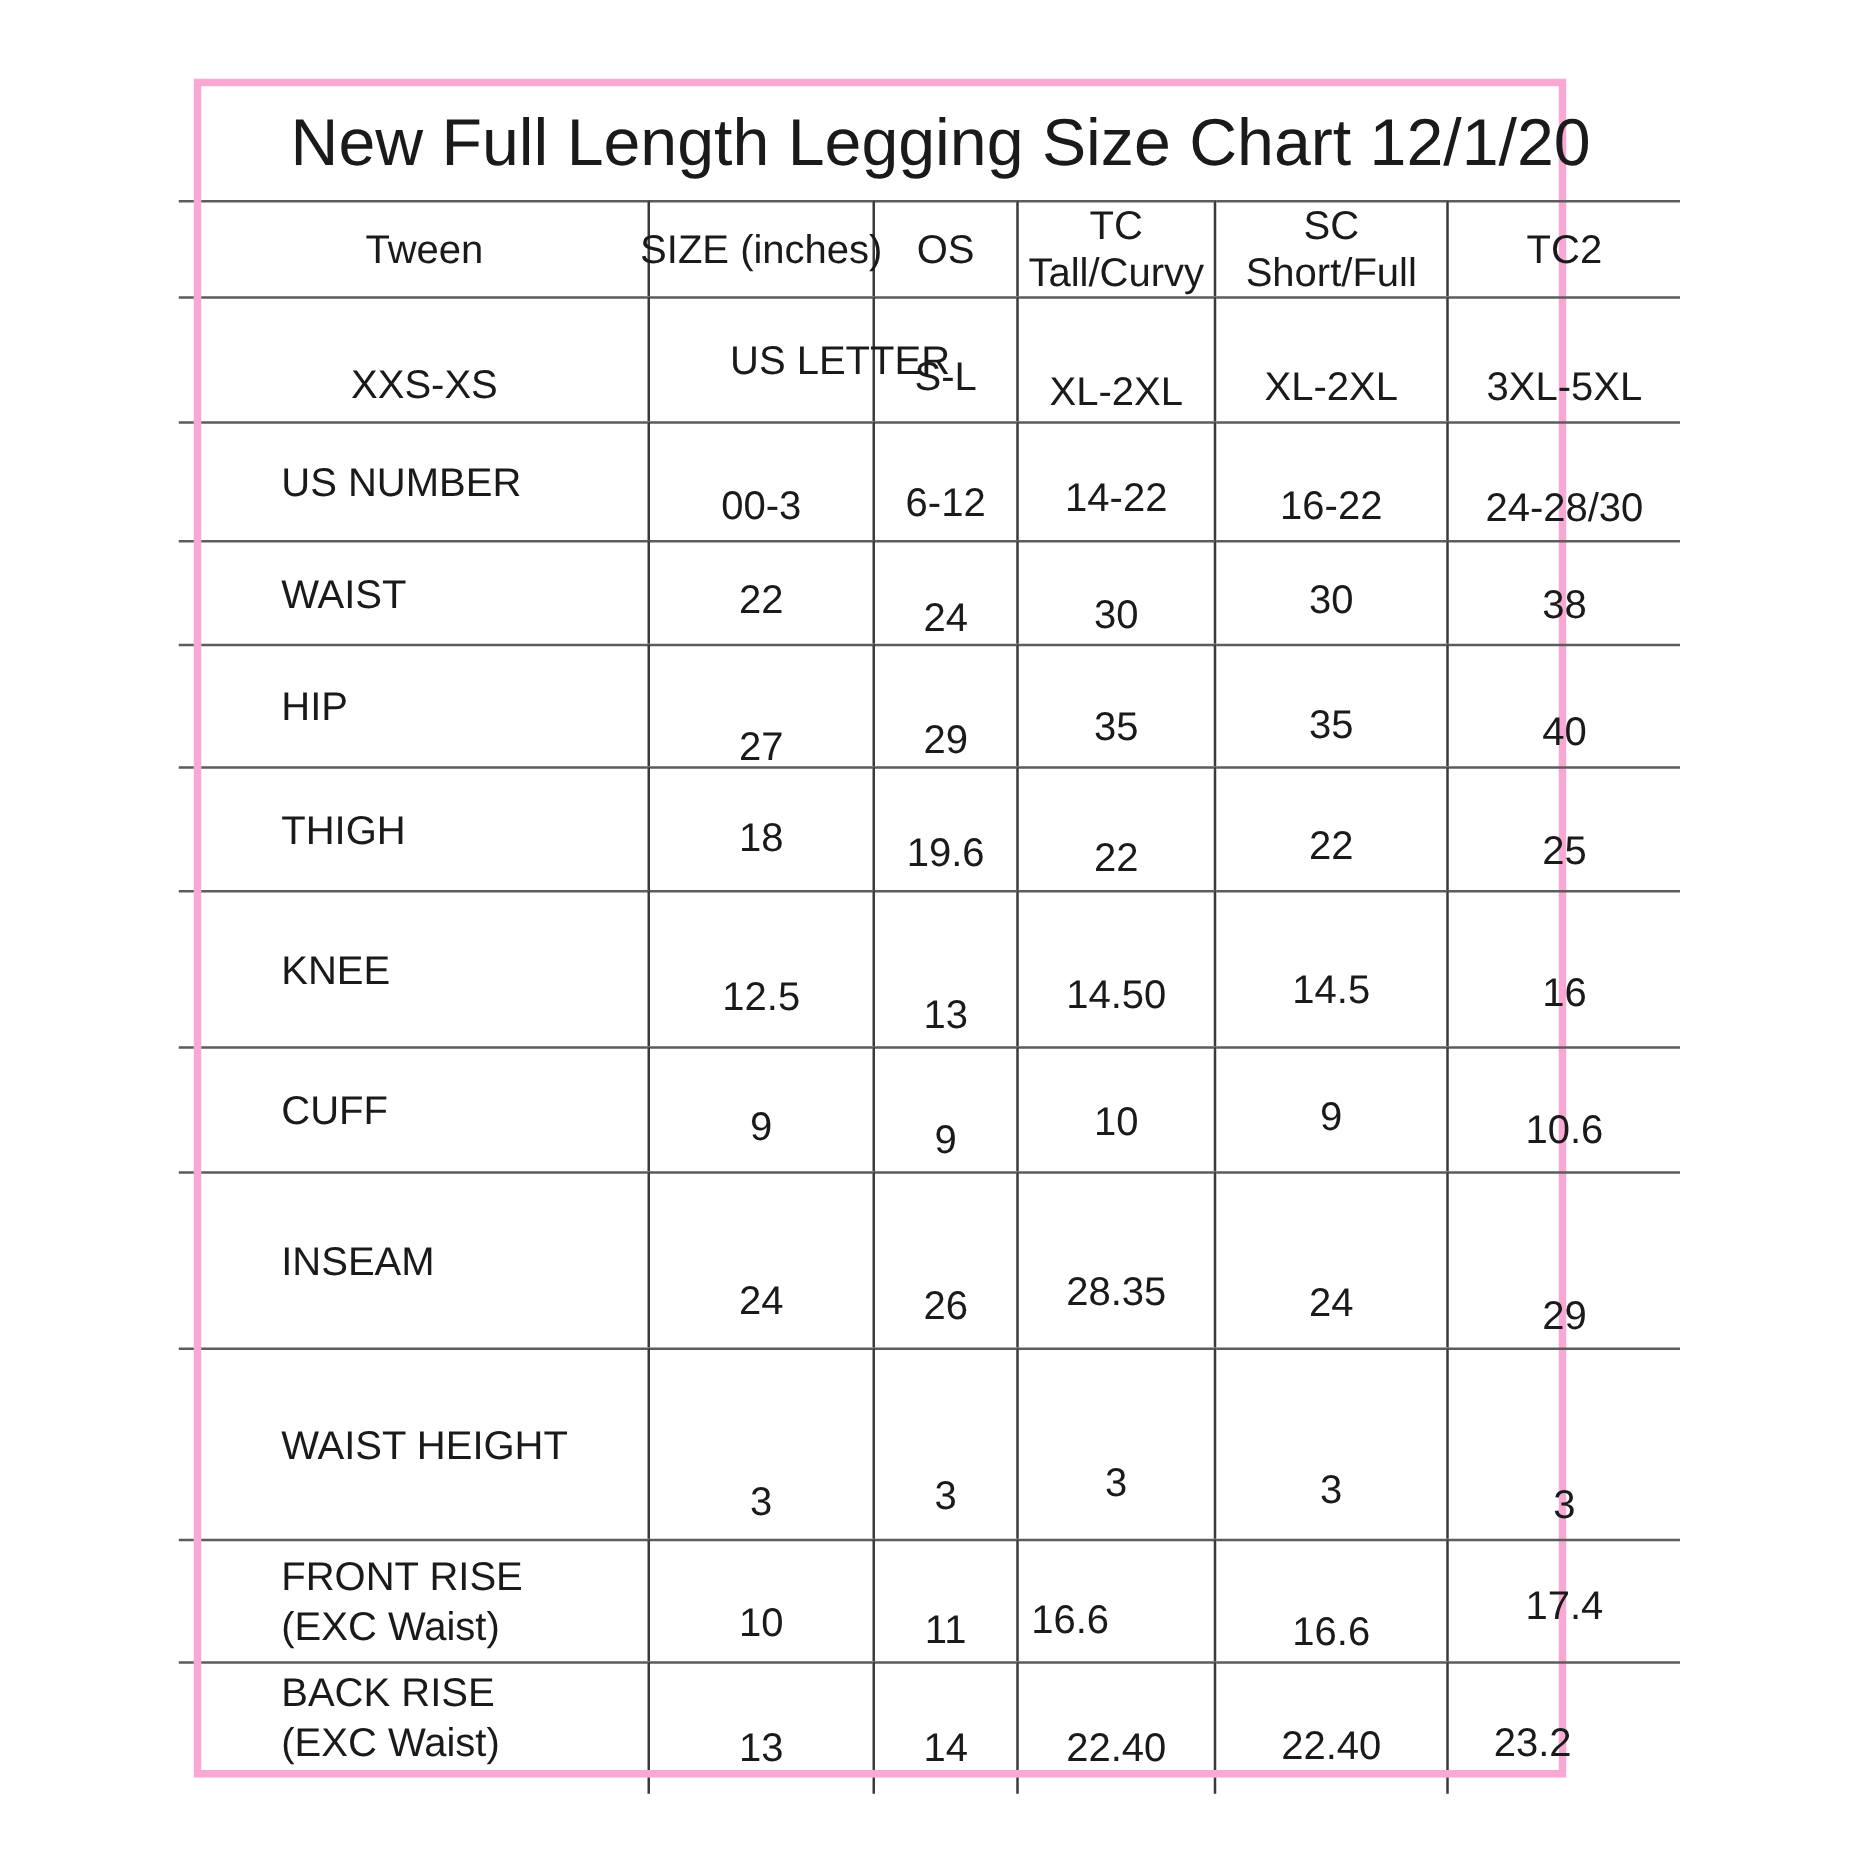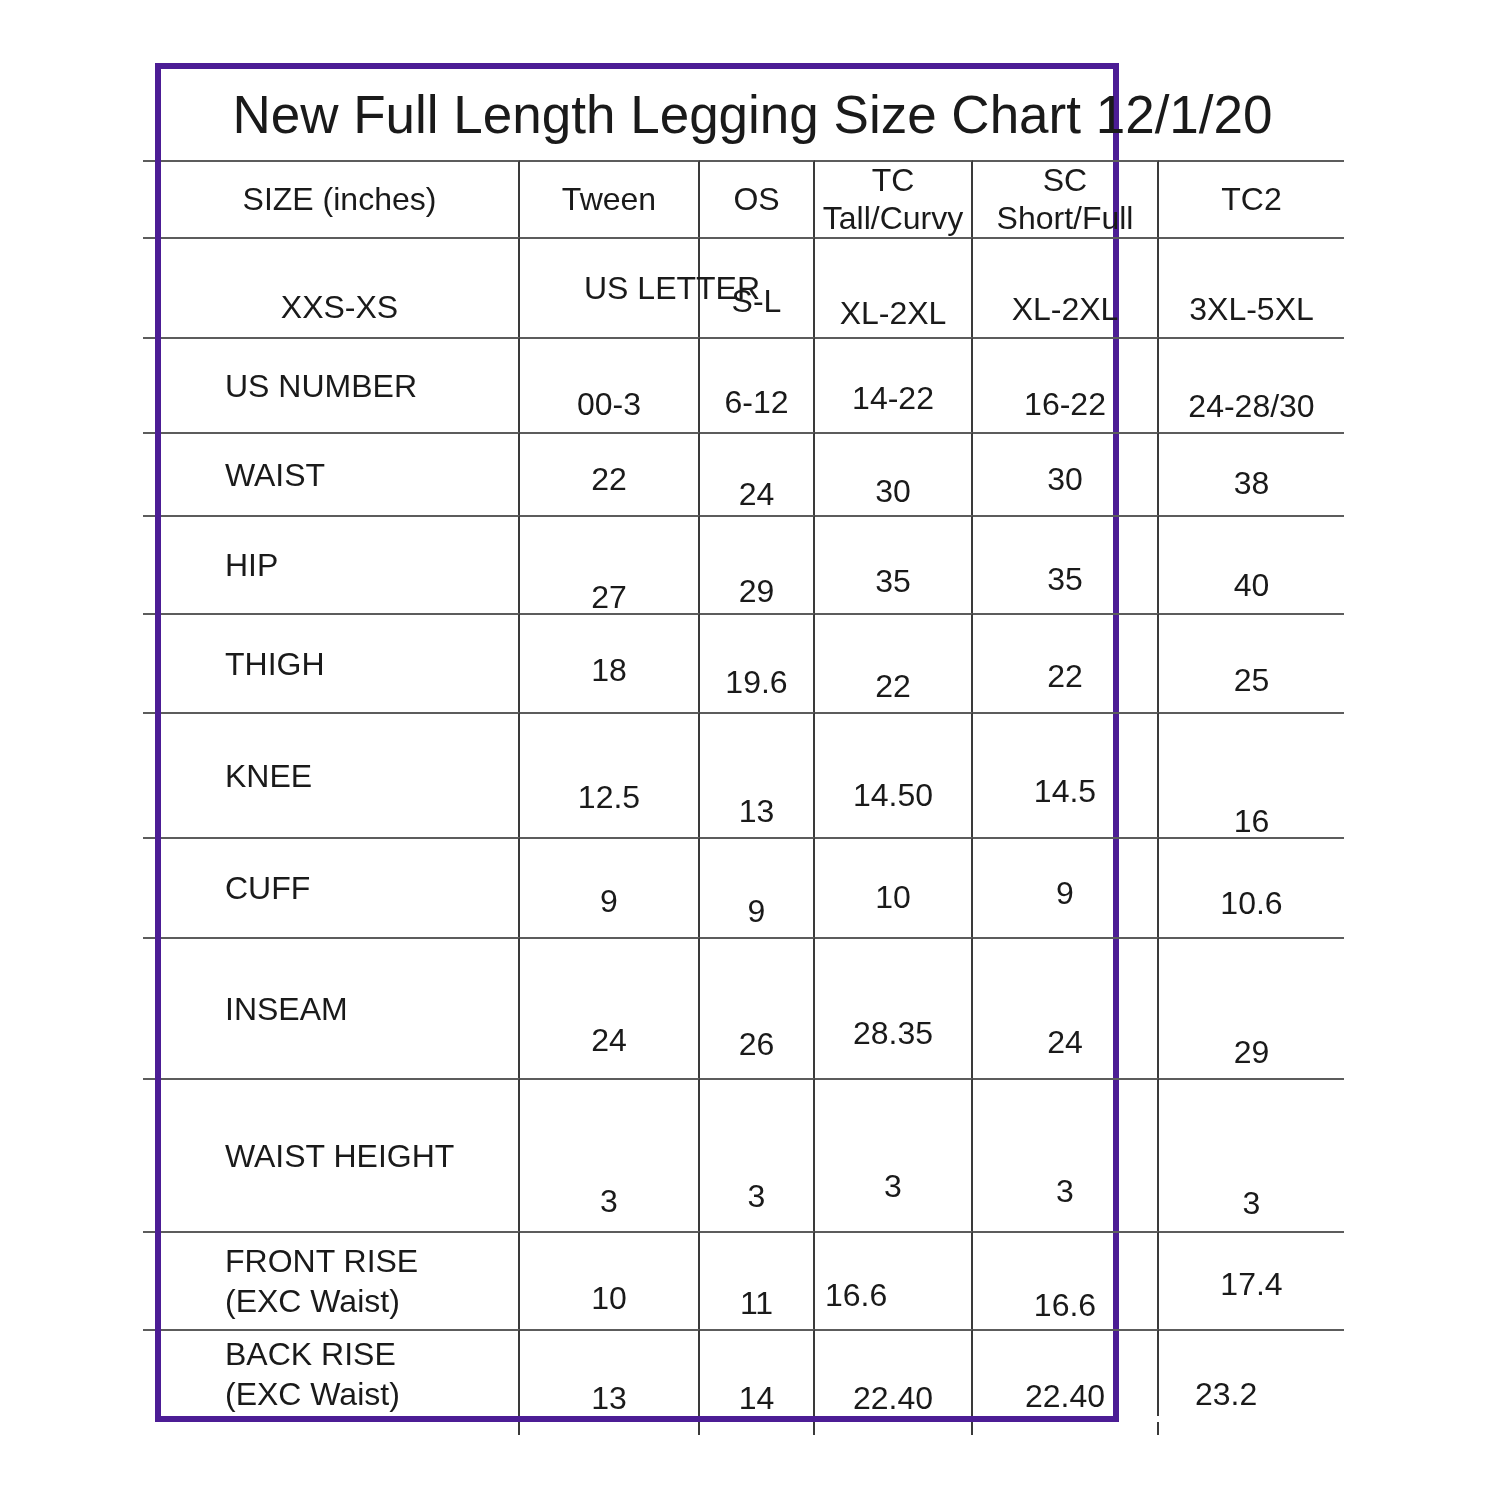--- a/index.html
+++ b/index.html
@@ -14,23 +14,23 @@
     height: 1500px;
     background: #ffffff;
     font-family: "Liberation Sans", sans-serif;
     color: #1a1a1a;
     overflow: hidden;
   }
   .chart {
     position: absolute;
     left: 155px;
     top: 63px;
-    width: 964px;
+    width: 1098px;
     box-sizing: border-box;
-    border: 6px solid #4c1d95;
+    border: 6px solid #f9a8d4;
     background: #ffffff;
     display: grid;
     grid-template-columns: 359px 180px 115px 158px 186px 185px;
     grid-template-rows: 91px 77px 100px 95px 83px 98px 99px 125px 100px 141px 153px 98px 87px;
   }
   .cell {
     box-sizing: border-box;
     min-width: 0;
     overflow: visible;
   }
@@ -78,25 +78,25 @@
 </style>
 </head>
 <body>
 
 <div class="sheet">
   <div class="chart">
 
     <div class="cell title-cell">New Full Length Legging Size Chart 12/1/20</div>
 
     <div class="cell head br bt">
+      <span>Tween</span>
+
+    </div>
+    <div class="cell head br bt">
       <span>SIZE (inches)</span>
-
-    </div>
-    <div class="cell head br bt">
-      <span>Tween</span>
 
     </div>
     <div class="cell head br bt">
       <span>OS</span>
 
     </div>
     <div class="cell head br bt">
       <span>TC</span>
       <span>Tall/Curvy</span>
     </div>
@@ -160,21 +160,21 @@
     <div class="cell val bt" style="padding-bottom:16px">25</div>
 
     <div class="cell rlabel br bt">
       <span>KNEE</span>
 
     </div>
     <div class="cell val br bt" style="padding-bottom:24px">12.5</div>
     <div class="cell val br bt" style="padding-bottom:10px">13</div>
     <div class="cell val br bt" style="padding-bottom:26px">14.50</div>
     <div class="cell val br bt" style="padding-bottom:30px">14.5</div>
-    <div class="cell val bt" style="">16</div>
+    <div class="cell val bt" style="padding-bottom:27px">16</div>
 
     <div class="cell rlabel br bt">
       <span>CUFF</span>
 
     </div>
     <div class="cell val br bt" style="padding-bottom:20px">9</div>
     <div class="cell val br bt" style="padding-bottom:10px">9</div>
     <div class="cell val br bt" style="padding-bottom:24px">10</div>
     <div class="cell val br bt" style="padding-bottom:28px">9</div>
     <div class="cell val bt" style="padding-bottom:18px">10.6</div>

